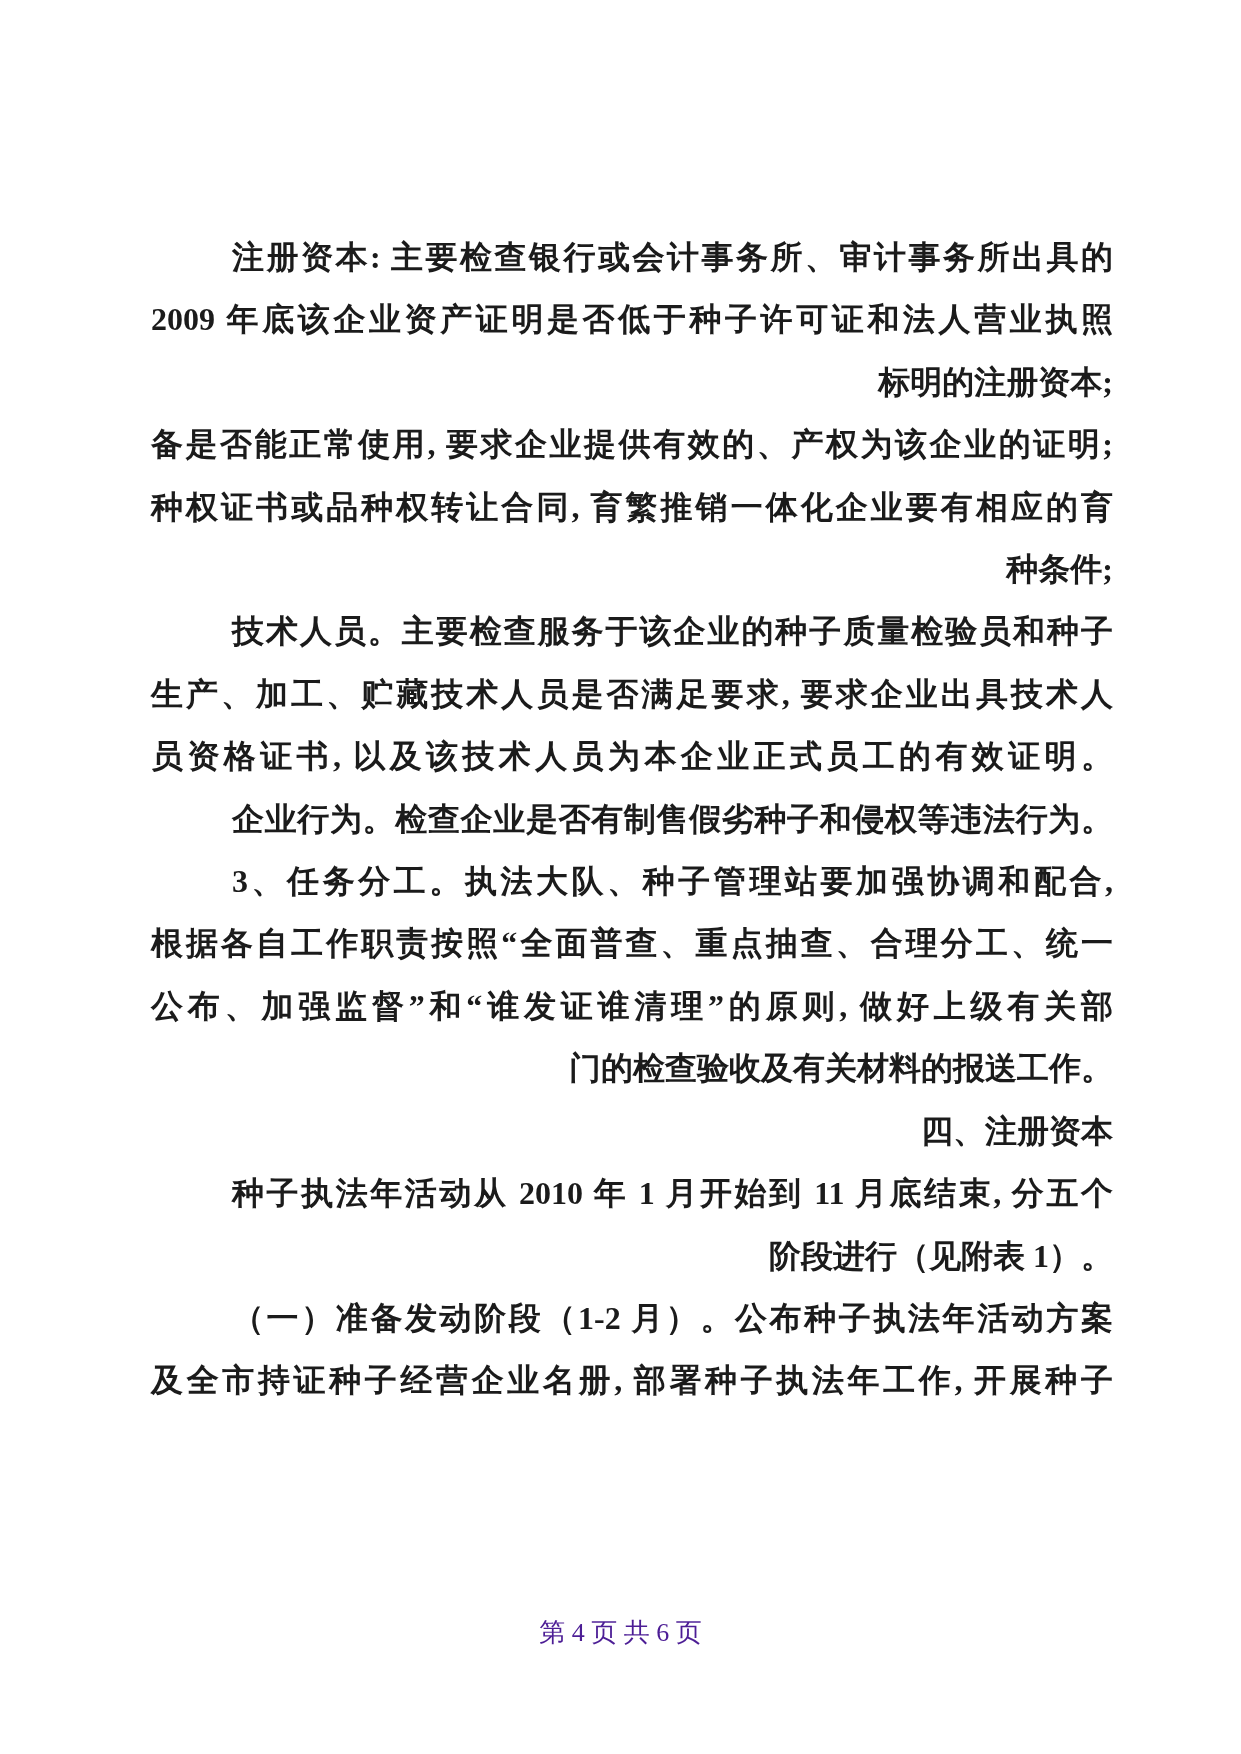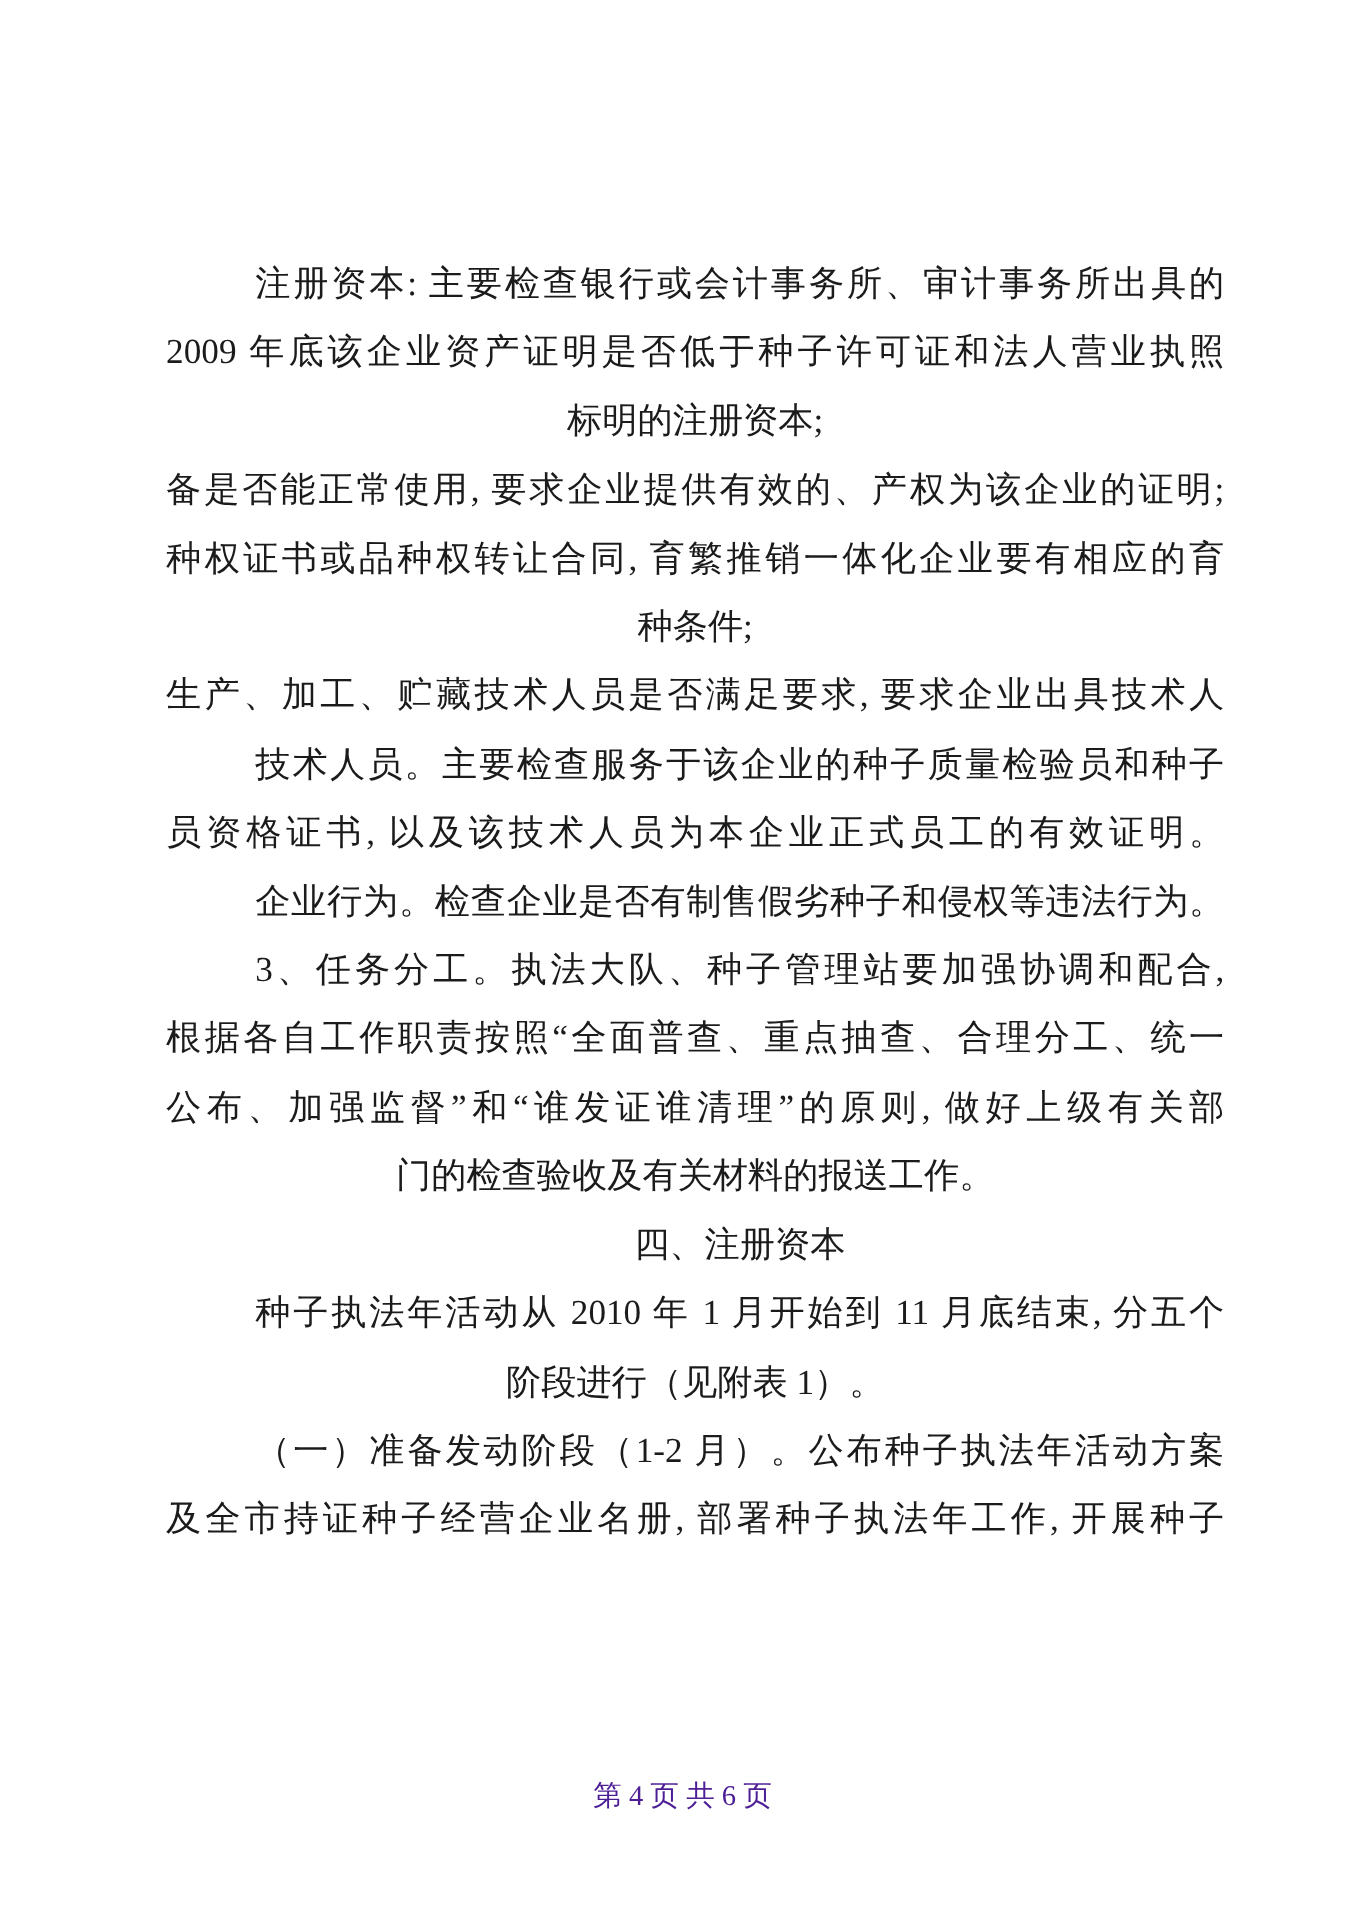--- a/index.html
+++ b/index.html
@@ -16,25 +16,25 @@
     color: #1b1b1b;
     overflow: hidden;
   }
   .body-text {
     position: absolute;
     left: 151px;
     top: 226px;
     width: 962px;
     font-size: 32px;
     line-height: 62.4px;
-    font-weight: 400;
+    font-weight: 700;
   }
   .line {
     min-height: 62.4px;
-    text-align: center;
+    text-align: right;
   }
   .line.ind {
     padding-left: 81px;
   }
   .line.jst {
     text-align: justify;
     text-align-last: justify;
   }
   .page-footer {
     position: absolute;
@@ -52,22 +52,22 @@
 
 <div class="page">
   <main class="body-text">
 
   <div class="line ind jst">注册资本: 主要检查银行或会计事务所、审计事务所出具的</div>
       <div class="line jst">2009 年底该企业资产证明是否低于种子许可证和法人营业执照</div>
       <div class="line">标明的注册资本;</div>
       <div class="line jst">备是否能正常使用, 要求企业提供有效的、产权为该企业的证明;</div>
       <div class="line jst">种权证书或品种权转让合同, 育繁推销一体化企业要有相应的育</div>
       <div class="line">种条件;</div>
+      <div class="line ind jst">技术人员。主要检查服务于该企业的种子质量检验员和种子</div>
       <div class="line jst">生产、加工、贮藏技术人员是否满足要求, 要求企业出具技术人</div>
-      <div class="line ind jst">技术人员。主要检查服务于该企业的种子质量检验员和种子</div>
       <div class="line jst">员资格证书, 以及该技术人员为本企业正式员工的有效证明。</div>
       <div class="line ind jst">企业行为。检查企业是否有制售假劣种子和侵权等违法行为。</div>
       <div class="line ind jst">3、任务分工。执法大队、种子管理站要加强协调和配合,</div>
       <div class="line jst">根据各自工作职责按照“全面普查、重点抽查、合理分工、统一</div>
       <div class="line jst">公布、加强监督”和“谁发证谁清理”的原则, 做好上级有关部</div>
       <div class="line">门的检查验收及有关材料的报送工作。</div>
       <div class="line ind">四、注册资本</div>
       <div class="line ind jst">种子执法年活动从 2010 年 1 月开始到 11 月底结束, 分五个</div>
       <div class="line">阶段进行（见附表 1）。</div>
       <div class="line ind jst">（一）准备发动阶段（1-2 月）。公布种子执法年活动方案</div>

